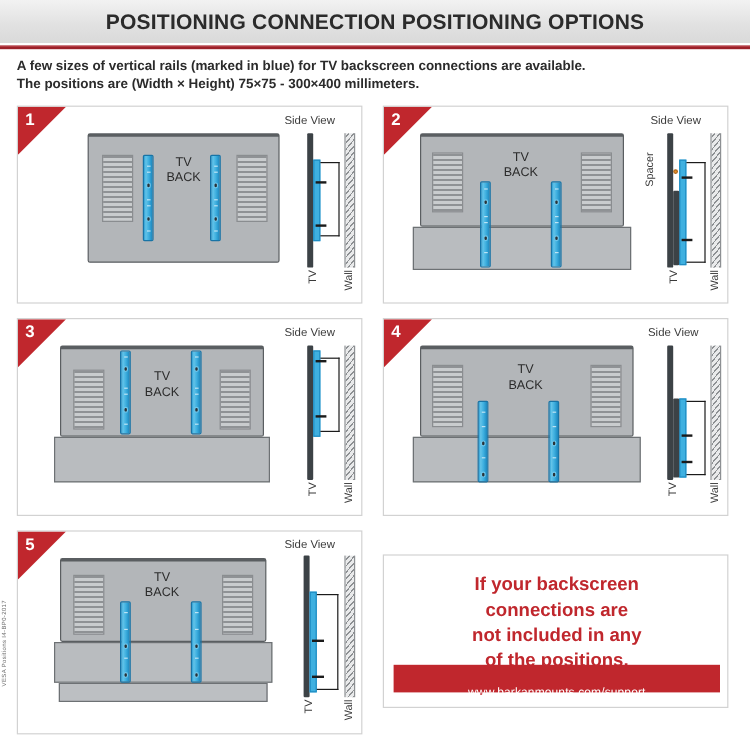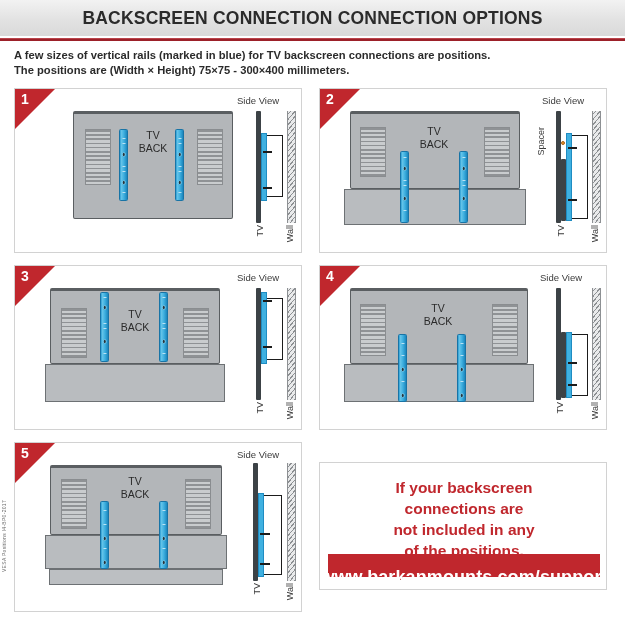--- a/index.html
+++ b/index.html
@@ -230,22 +230,22 @@
   }
   .contact-url-bar {
     position: absolute;
     left: 8px; bottom: 12px;
     width: 272px; height: 23px;
     background: #c0272d;
     display: flex; align-items: center; justify-content: center;
   }
   .contact-url {
     color: #ffffff;
-    font-size: 18px;
-    font-weight: bold;
+    font-size: 10px;
+    font-weight: normal;
     letter-spacing: 0.1px;
     margin-top: 23px;
   }
 
   
   .side-code {
     position: absolute;
     left: 1px; top: 500px;
     font-size: 5px;
     color: #6a6a6a;
@@ -254,26 +254,26 @@
     letter-spacing: 0.3px;
     white-space: nowrap;
   }
 </style>
 </head>
 <body>
 
 <div id="page">
 
   <div class="header">
-    <div class="header-title">BACKSCREEN CONNECTION CONNECTION OPTIONS</div>
+    <div class="header-title">POSITIONING CONNECTION POSITIONING OPTIONS</div>
   </div>
   <div class="header-rule"></div>
 
   <div class="subtitle">
-    <div>A few sizes of vertical rails (marked in blue) for TV backscreen connections are positions.</div>
+    <div>A few sizes of vertical rails (marked in blue) for TV backscreen connections are available.</div>
     <div>The positions are (Width × Height) 75×75 - 300×400 millimeters.</div>
   </div>
 
   <div class="panel p1">
     <div class="corner">
       <span class="corner-num">1</span>
     </div>
     <div class="diagram">
       <div class="tv-body" style="left:58px;top:22px;width:160px;height:108px;"></div>
       <div class="vents" style="left:70px;top:40px;width:26px;height:56px;"></div>

